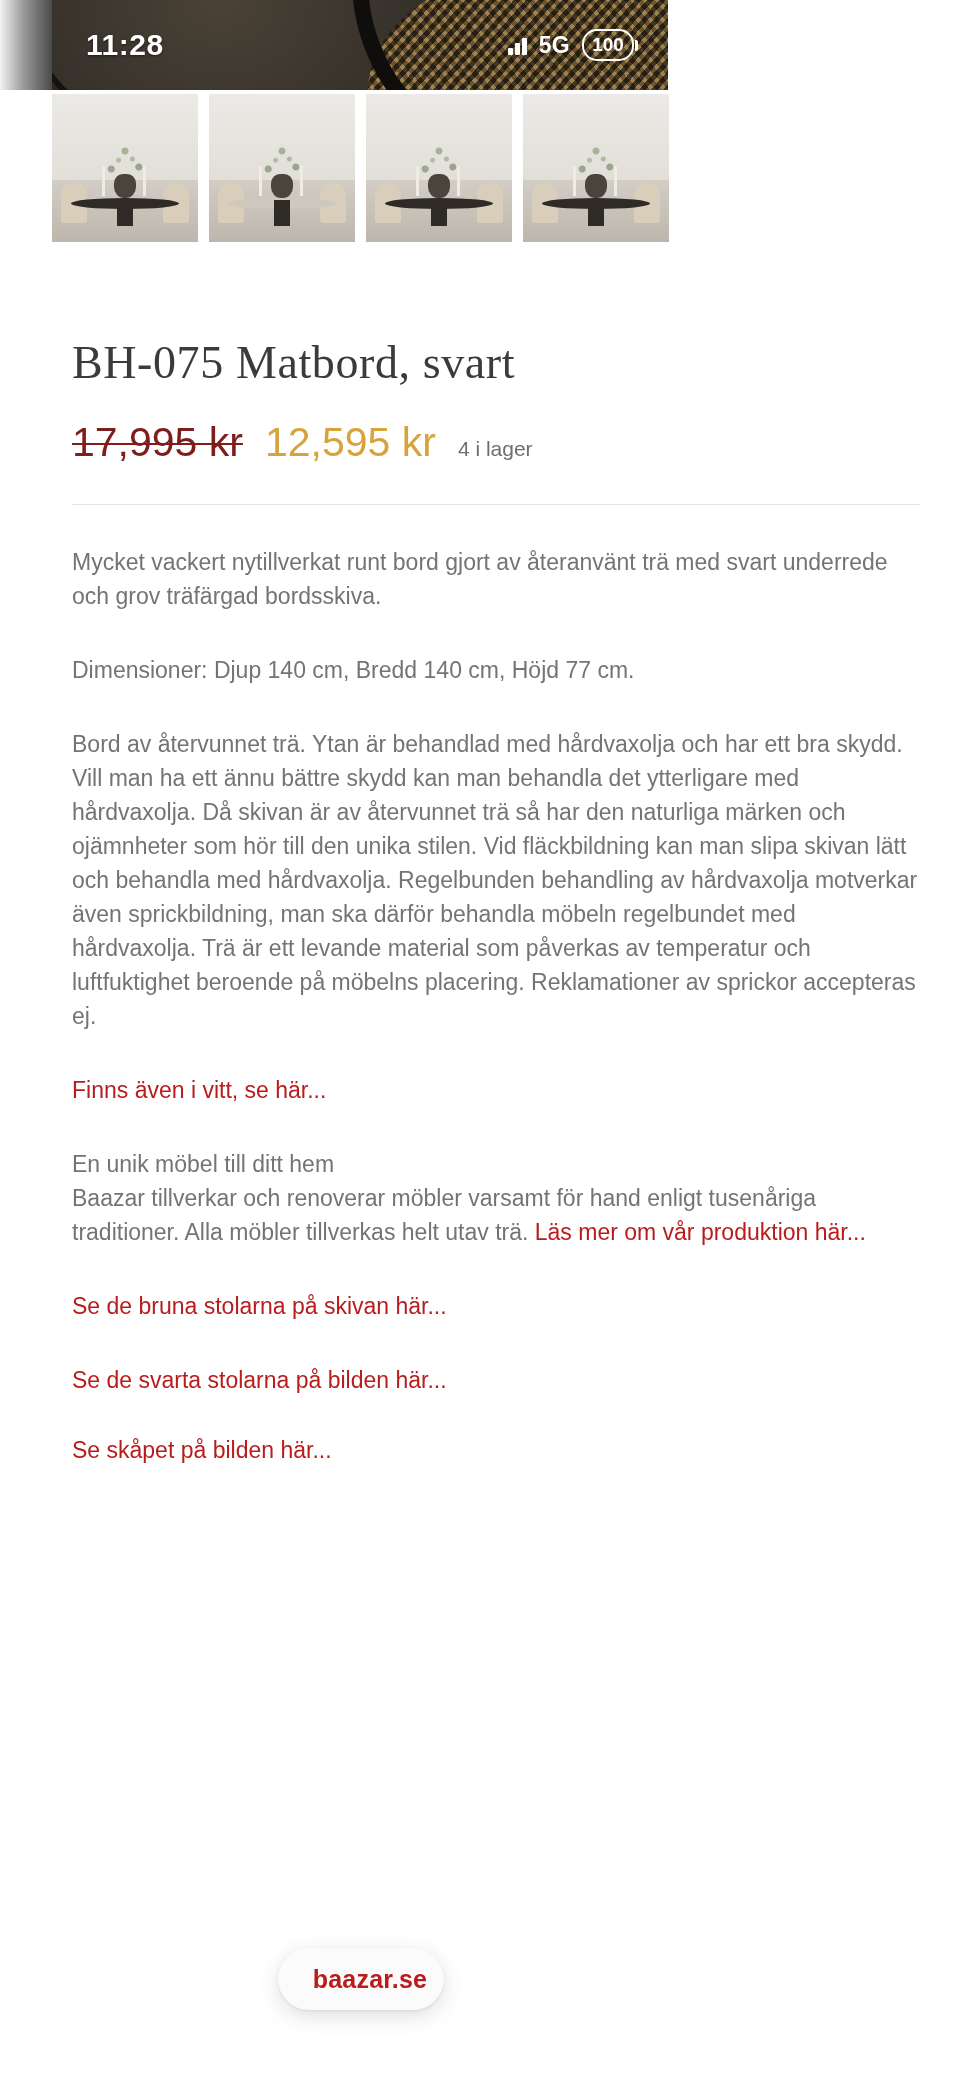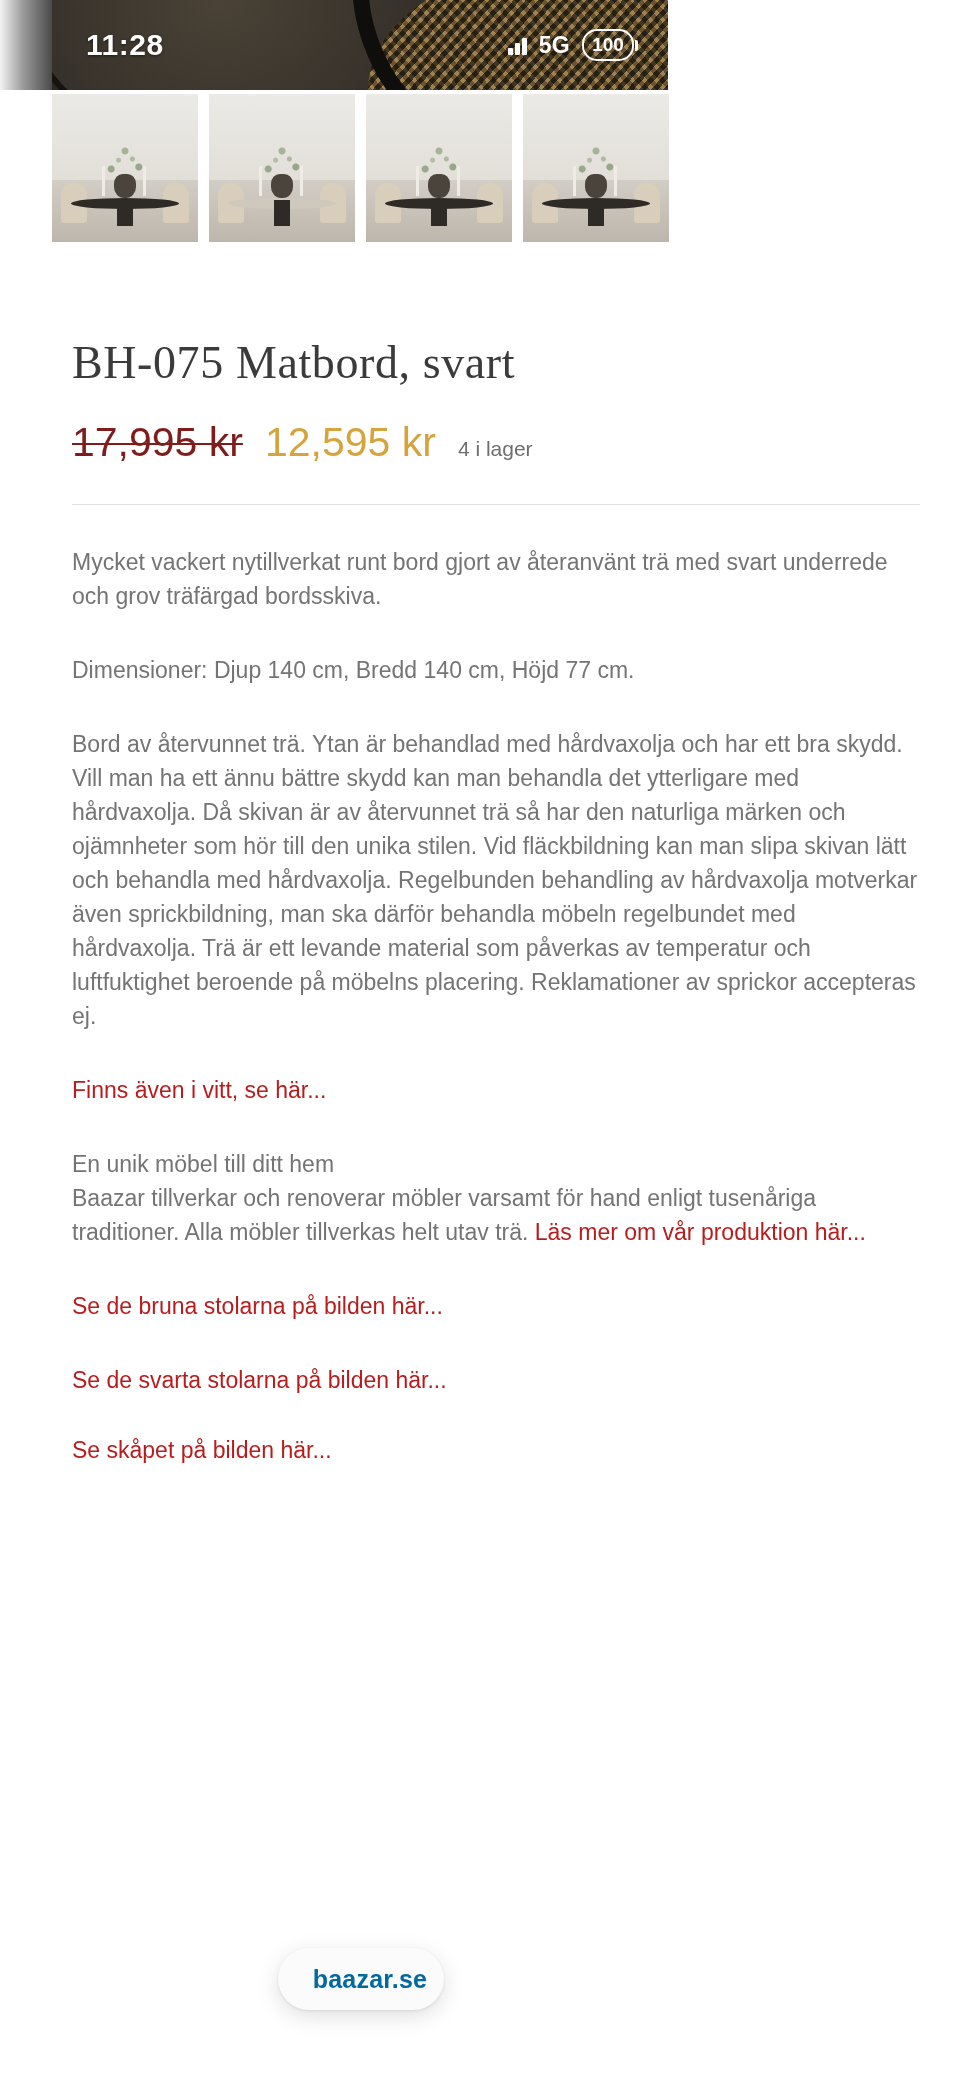--- a/index.html
+++ b/index.html
@@ -335,21 +335,21 @@
     background: #fbfbfb;
     box-shadow: 0 6px 22px rgba(0,0,0,.13), 0 1px 3px rgba(0,0,0,.08);
     display: flex;
     align-items: center;
     justify-content: center;
     z-index: 60;
   }
   #baazar-pill span {
     font-size: 25px;
     font-weight: bold;
-    color: #0369a1;
+    color: #b91c1c;
     letter-spacing: .2px;
     margin-left: 18px;
   }
 
   
   #watermark {
     position: absolute;
     left: 290px;
     top: 1958px;
     width: 240px;
@@ -471,21 +471,21 @@
     <p class="para">Mycket vackert nytillverkat runt bord gjort av återanvänt trä med svart underrede och grov träfärgad bordsskiva.</p>
 
     <p class="para">Dimensioner: Djup 140 cm, Bredd 140 cm, Höjd 77 cm.</p>
 
     <p class="para">Bord av återvunnet trä. Ytan är behandlad med hårdvaxolja och har ett bra skydd. Vill man ha ett ännu bättre skydd kan man behandla det ytterligare med hårdvaxolja. Då skivan är av återvunnet trä så har den naturliga märken och ojämnheter som hör till den unika stilen. Vid fläckbildning kan man slipa skivan lätt och behandla med hårdvaxolja. Regelbunden behandling av hårdvaxolja motverkar även sprickbildning, man ska därför behandla möbeln regelbundet med hårdvaxolja. Trä är ett levande material som påverkas av temperatur och luftfuktighet beroende på möbelns placering. Reklamationer av sprickor accepteras ej.</p>
 
     <p class="para"><a class="inline-link" href="#">Finns även i vitt, se här...</a></p>
 
     <p class="para"><span>En unik möbel till ditt hem</span><br><span>Baazar tillverkar och renoverar möbler varsamt för hand enligt tusenåriga traditioner. Alla möbler tillverkas helt utav trä. </span><a class="inline-link" href="#">Läs mer om vår produktion här...</a></p>
 
-    <p class="para"><a class="inline-link" href="#">Se de bruna stolarna på bilden här...</a></p>
+    <p class="para"><a class="inline-link" href="#">Se de bruna stolarna på skivan här...</a></p>
 
     <p class="para"><a class="inline-link" href="#">Se de svarta stolarna på bilden här...</a></p>
 
     <p class="para tight"><a class="inline-link" href="#">Se skåpet på bilden här...</a></p>
 
   </div>
 
   <div id="watermark">
     <span>BAAZAR</span>
   </div>

